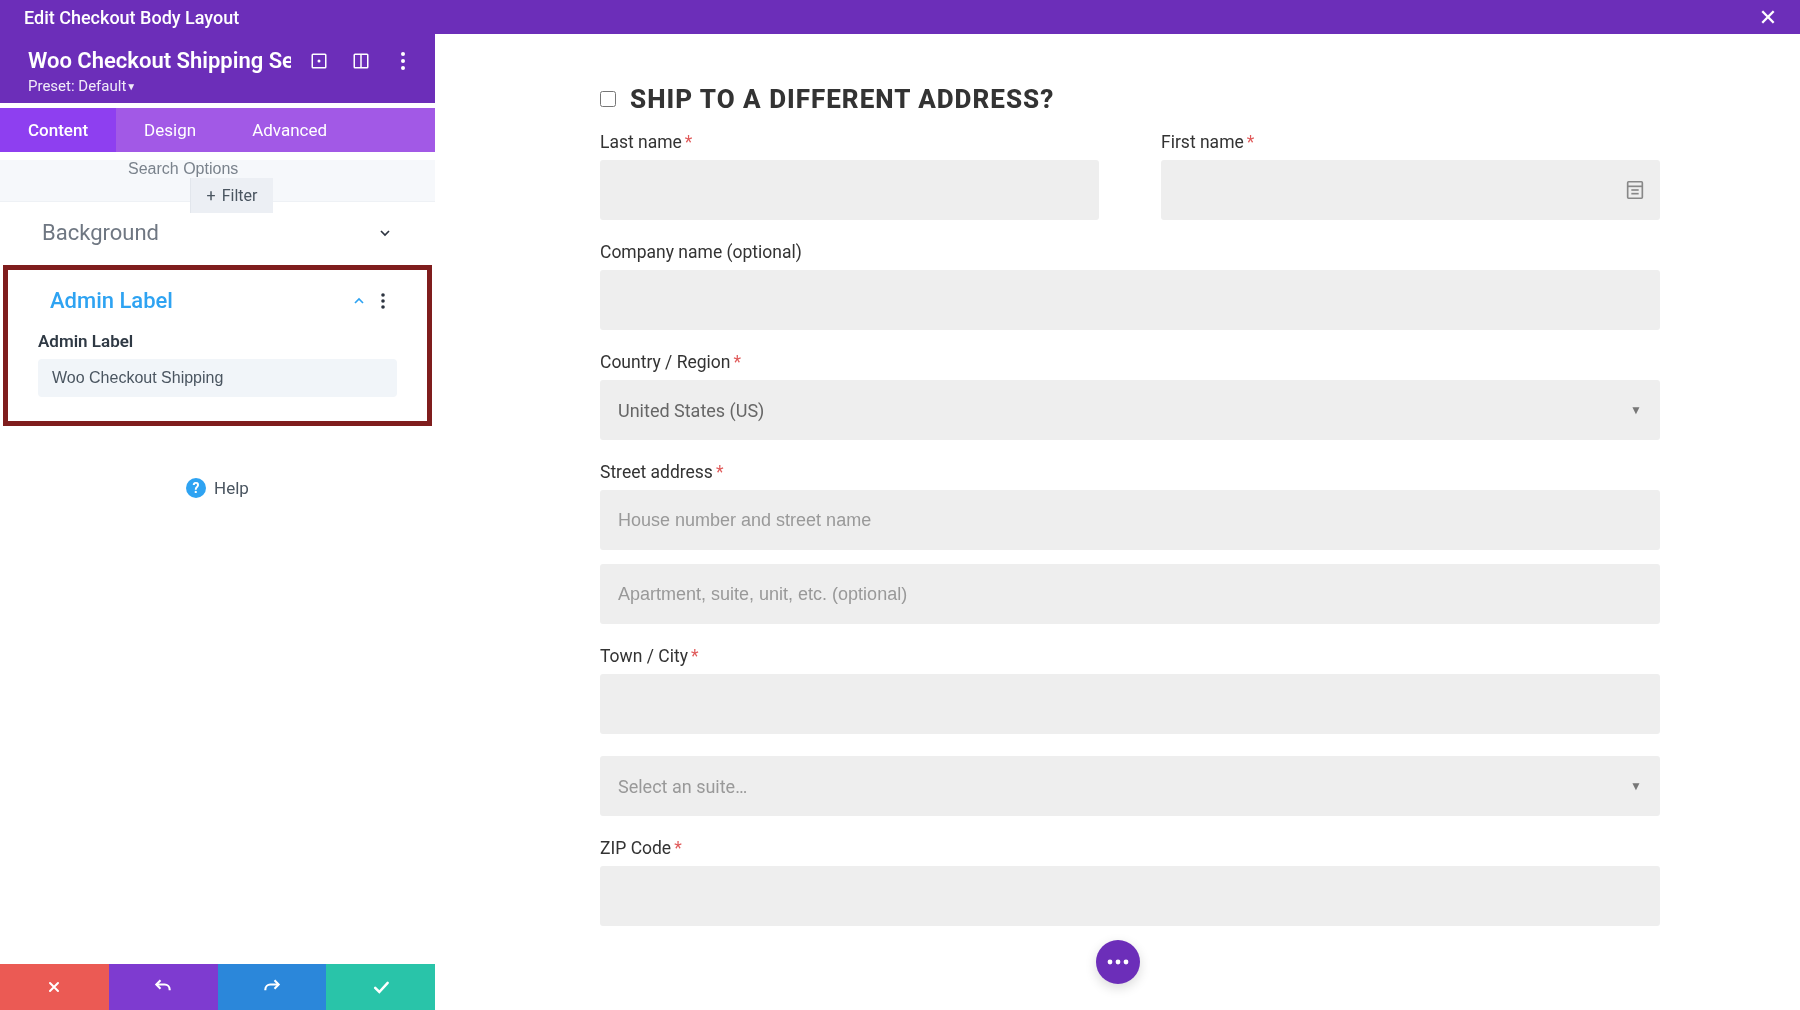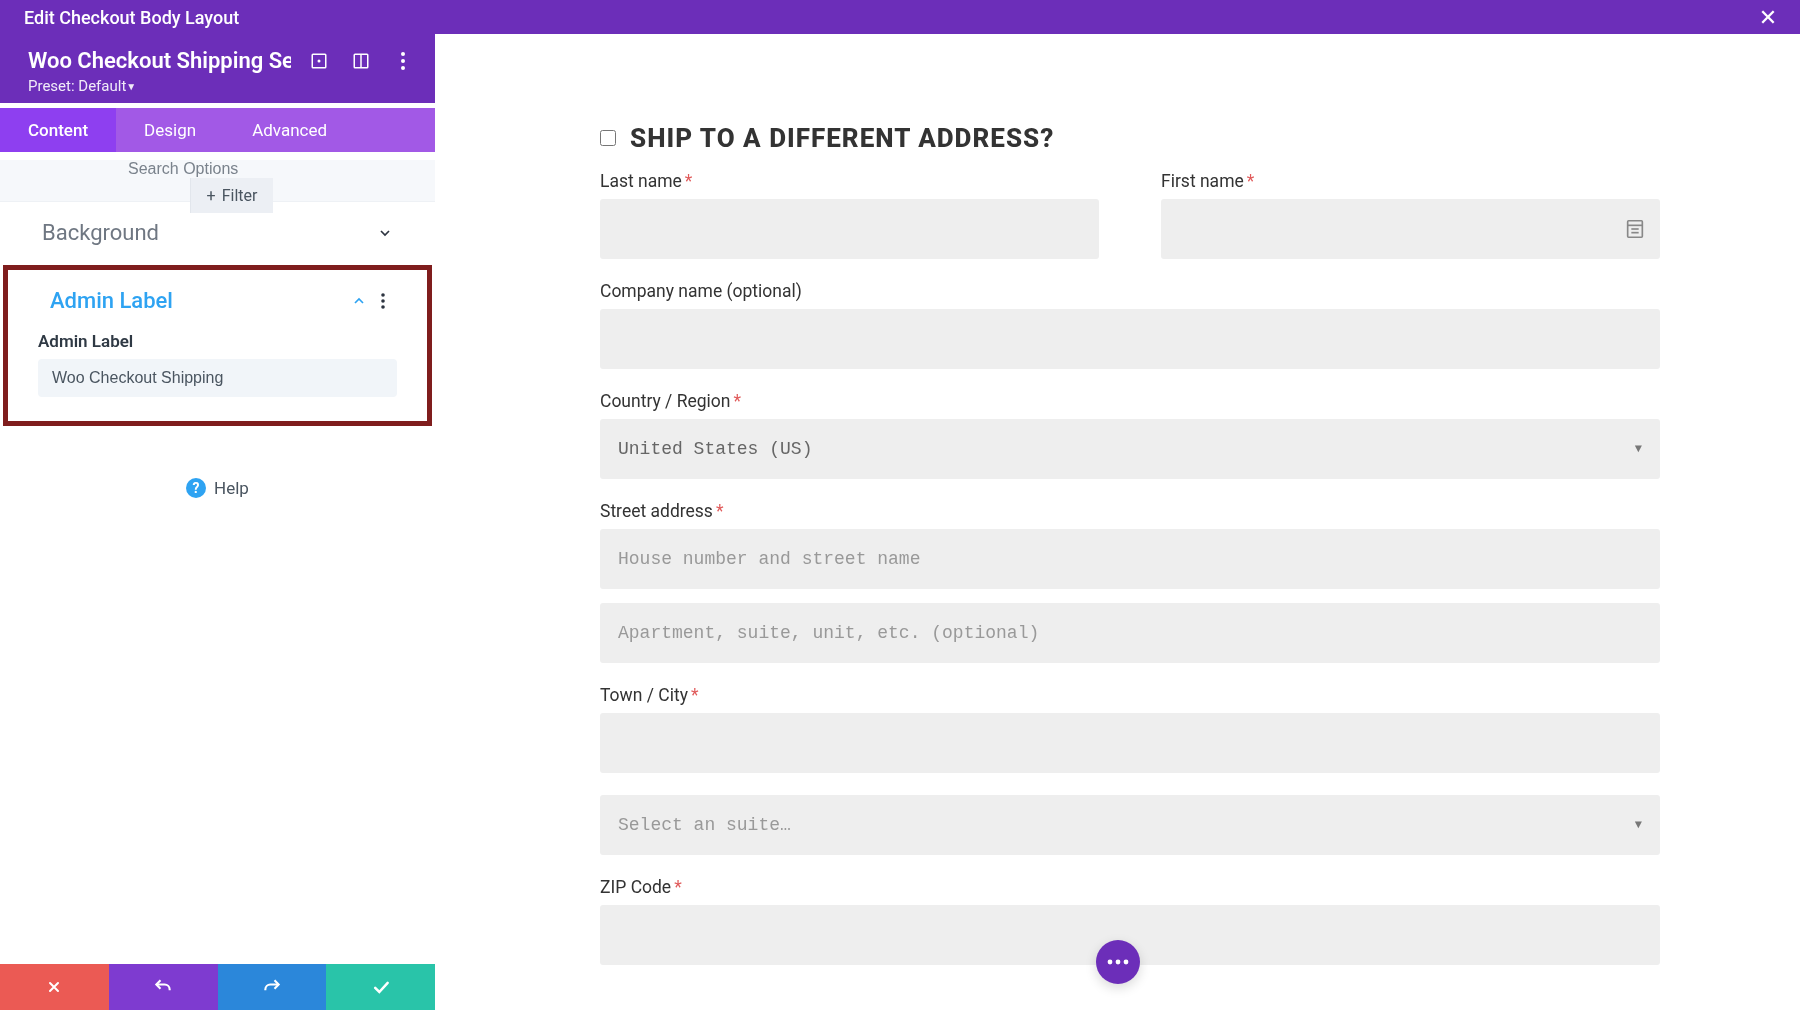--- a/index.html
+++ b/index.html
@@ -194,21 +194,20 @@
 .ab-cancel { flex: 1; background: #eb5a54; }
 .ab-undo   { flex: 1; background: #7e3bd0; }
 .ab-redo   { flex: 1; background: #2b87da; }
 .ab-save   { flex: 1; background: #29c4a9; }
 
 .preview {
   position: absolute;
   top: 34px; left: 435px; right: 0; bottom: 0;
   background: #fff;
   overflow: hidden;
-  margin-top: 39px;
 }
 .form-wrap {
   margin: 50px 120px 0 165px;
   max-width: 1060px;
 }
 .ship-heading {
   display: flex;
   align-items: center;
   gap: 14px;
   margin-bottom: 18px;
@@ -233,21 +232,20 @@
 .flabel .req { color: #e05a5a; margin-left: 3px; }
 .finput, .fselect {
   width: 100%;
   height: 60px;
   background: #eeeeee;
   border: none;
   border-radius: 3px;
   padding: 0 18px;
   font-size: 18px;
   color: #555;
-  font-family: Liberation Mono, monospace;
 }
 .finput::placeholder { color: #999; }
 .fsection { margin-bottom: 22px; }
 .first-name-wrap { position: relative; }
 .address-icon {
   position: absolute;
   right: 14px; top: 50%;
   transform: translateY(-50%);
   color: #888;
 }

